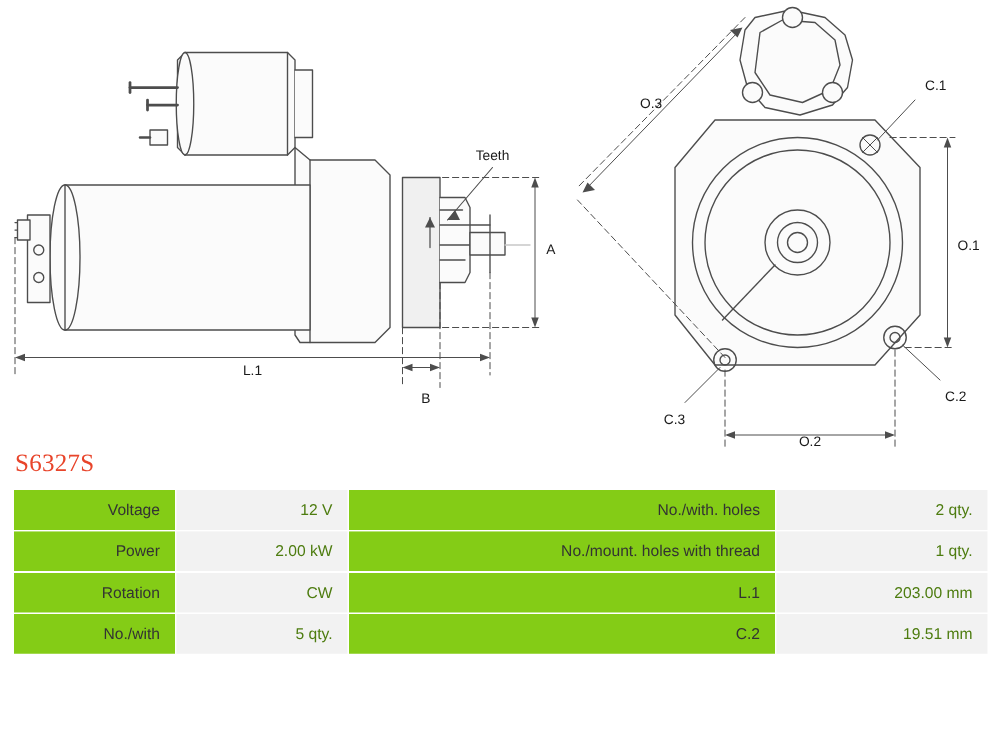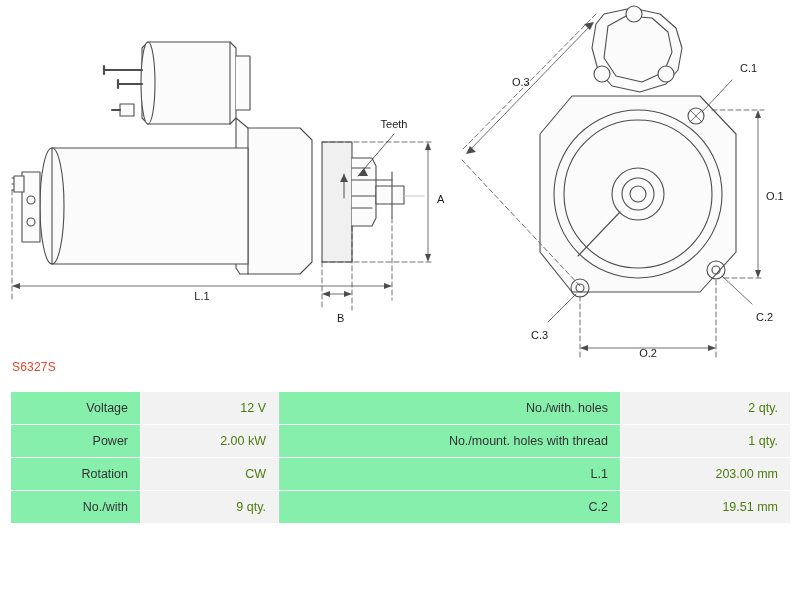--- a/index.html
+++ b/index.html
@@ -33,23 +33,23 @@
     font-family: "Liberation Sans", sans-serif;
     font-size: 11px;
     fill: #1a1a1a;
   }
 
   
   #part-number {
     position: absolute;
     left: 12px;
     top: 360px;
-    font-size: 12px;
+    font-size: 20px;
     color: #e8442a;
-    font-family: Liberation Sans, sans-serif;
+    font-family: Liberation Serif, serif;
     letter-spacing: 0.2px;
   }
 
   
   #spec-table {
     position: absolute;
     left: 10px;
     top: 391px;
     width: 780px;
     border-collapse: collapse;
@@ -59,21 +59,21 @@
   }
   #spec-table td {
     border: 1px solid #ffffff;
     height: 33px;
     padding: 0 12px;
     vertical-align: middle;
     white-space: nowrap;
     overflow: hidden;
   }
   td.lbl {
-    background: #86efac;
+    background: #84cc16;
     text-align: right;
     color: #333;
   }
   td.val {
     background: #f2f2f2;
     text-align: right;
     color: #4d7c0f;
   }
   col.c1 { width: 130px; }
   col.c2 { width: 138px; }
@@ -264,20 +264,20 @@
         <td class="val">1 qty.</td>
       </tr>
       <tr>
         <td class="lbl">Rotation</td>
         <td class="val">CW</td>
         <td class="lbl">L.1</td>
         <td class="val">203.00 mm</td>
       </tr>
       <tr>
         <td class="lbl">No./with</td>
-        <td class="val">9 qty.</td>
+        <td class="val">5 qty.</td>
         <td class="lbl">C.2</td>
         <td class="val">19.51 mm</td>
       </tr>
     </tbody>
   </table>
 
 </div>
 
 </body></html>

